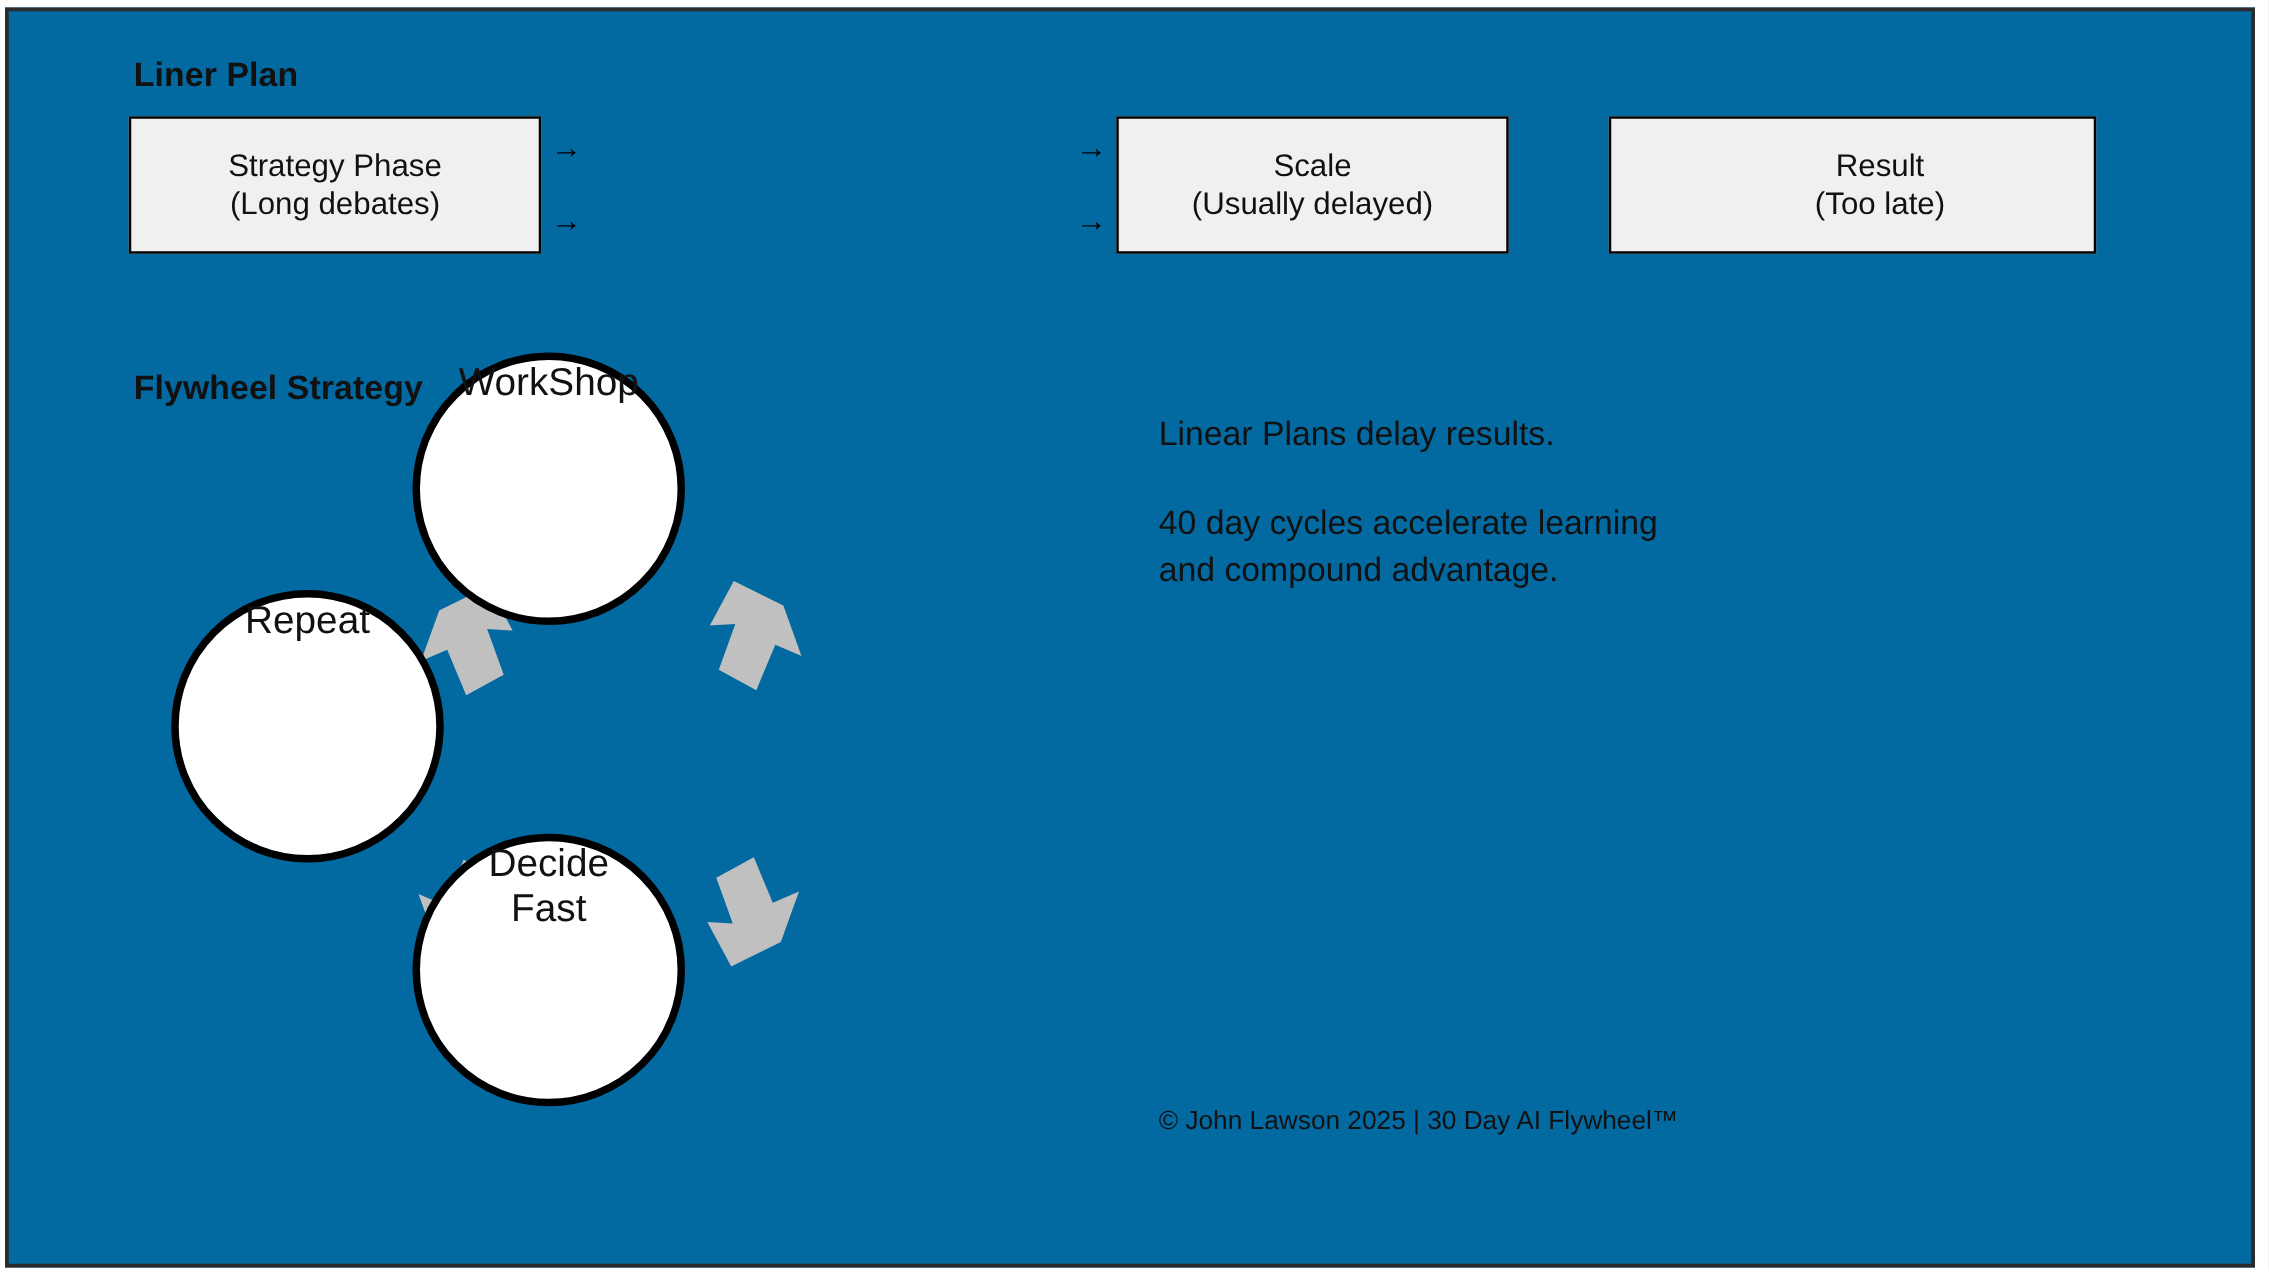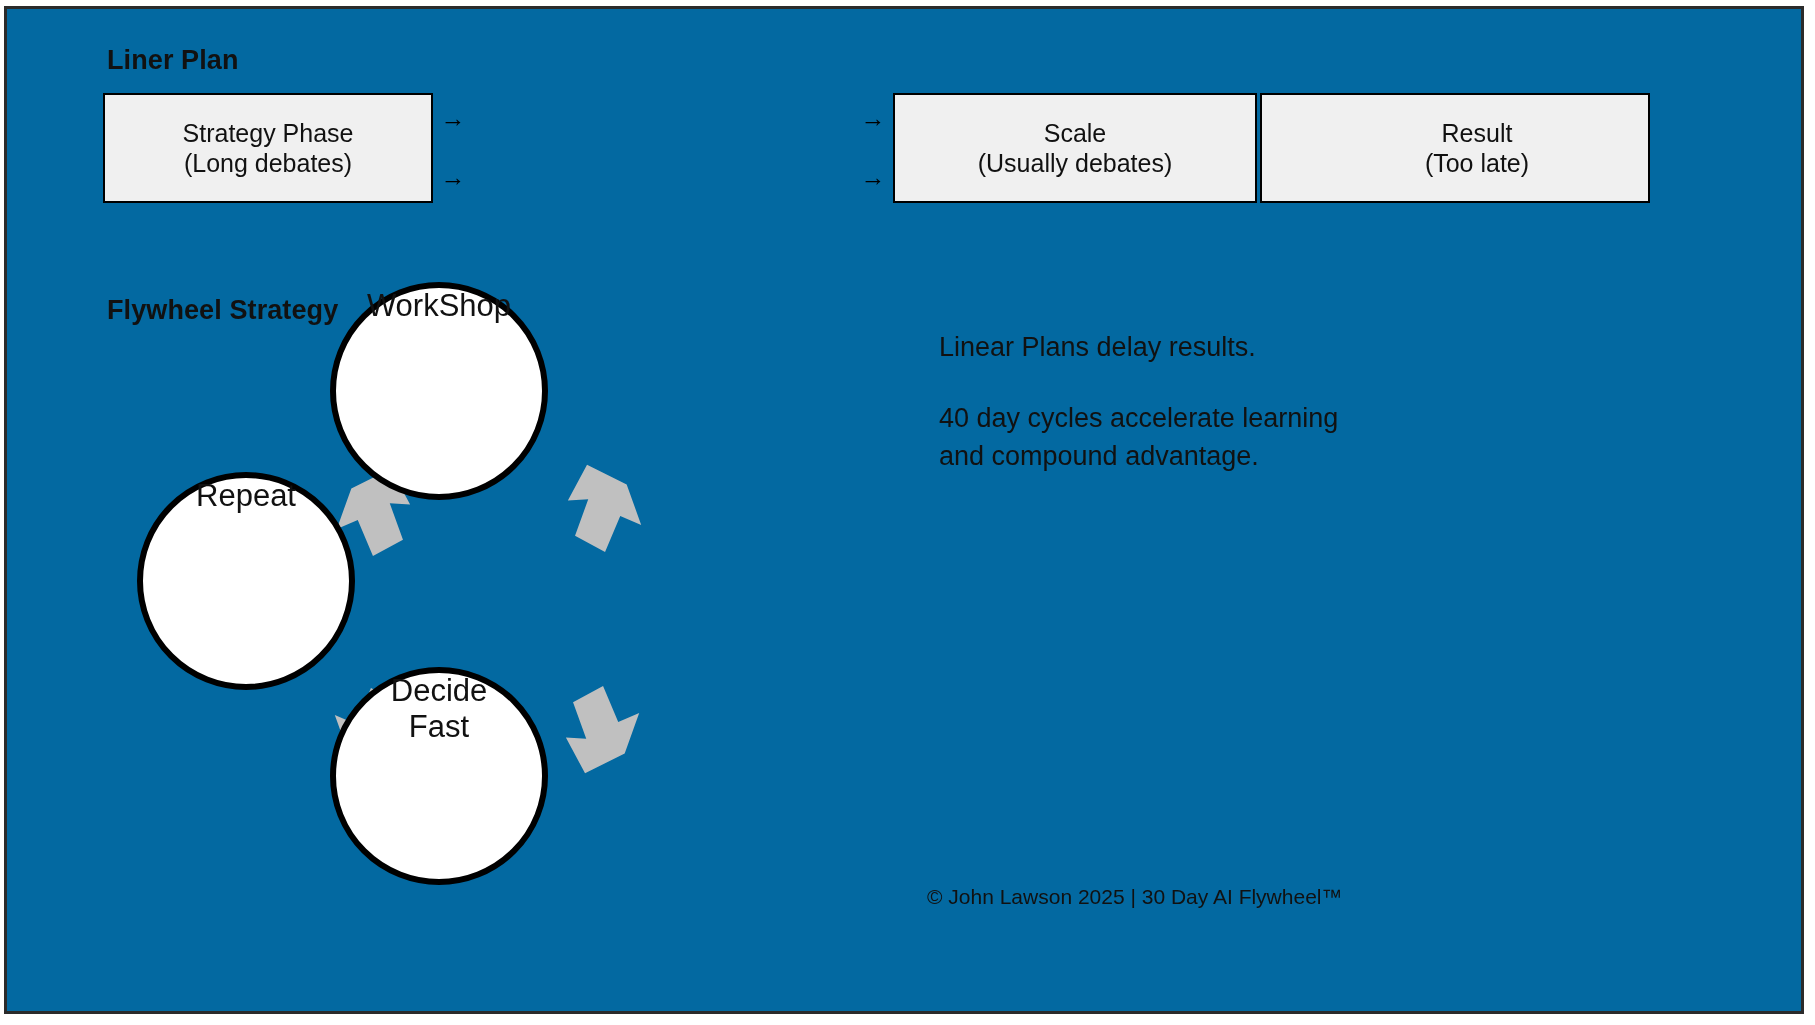--- a/index.html
+++ b/index.html
@@ -24,21 +24,21 @@
           display:flex;flex-direction:column;align-items:center;justify-content:flex-start;}
   .circle span{font-size:31px;line-height:1.16;color:#111;text-align:center;}
   #c-workshop{left:203px;top:-27px;width:218px;height:218px;}
   #c-cycle{left:395px;top:163px;width:218px;height:218px;}
   #c-decide{left:203px;top:358px;width:218px;height:218px;}
   #c-repeat{left:10px;top:163px;width:218px;height:218px;}
   .arrow-svg{position:absolute;overflow:visible;}
 
   
   #side{position:absolute;left:920px;top:320px;width:600px;}
-  #side p{margin:0 0 34px 12px;font-size:27px;line-height:1.38;color:#111;}
+  #side p{margin:0 0 34px 0;font-size:27px;line-height:1.38;color:#111;}
   #copyright{position:absolute;left:920px;top:876px;font-size:21px;color:#111;}
 </style>
 </head>
 <body>
 
 <div id="frame">
 
   <div class="h-title" id="liner-title">Liner Plan</div>
 
   <div id="liner-row">
@@ -49,30 +49,30 @@
     <div class="arrows" id="arr-0" style="left:330px;">
       <span>→</span>
       <span>→</span>
     </div>
 
     <div class="arrows" id="arr-1" style="left:750px;">
       <span>→</span>
       <span>→</span>
     </div>
 
-    <div class="lbox" id="lbox-2" style="left:790px;width:364px;">
+    <div class="lbox" id="lbox-2" style="left:790px;width:314px;">
       <div class="l1">Scale</div>
-      <div class="l2">(Usually debates)</div>
+      <div class="l2">(Usually delayed)</div>
     </div>
     <div class="arrows" id="arr-2" style="left:1180px;">
       <span>→</span>
       <span>→</span>
     </div>
 
-    <div class="lbox" id="lbox-3" style="left:1157px;width:390px;padding-left:44px;">
+    <div class="lbox" id="lbox-3" style="left:1184px;width:390px;padding-left:44px;">
       <div class="l1">Result</div>
       <div class="l2">(Too late)</div>
     </div>
   </div>
 
   <div class="h-title" id="flywheel-title">Flywheel Strategy</div>
 
   <div id="wheel">
 
     <svg class="arrow-svg" style="left:196px;top:156px;" width="110" height="110" viewBox="0 0 110 110">

